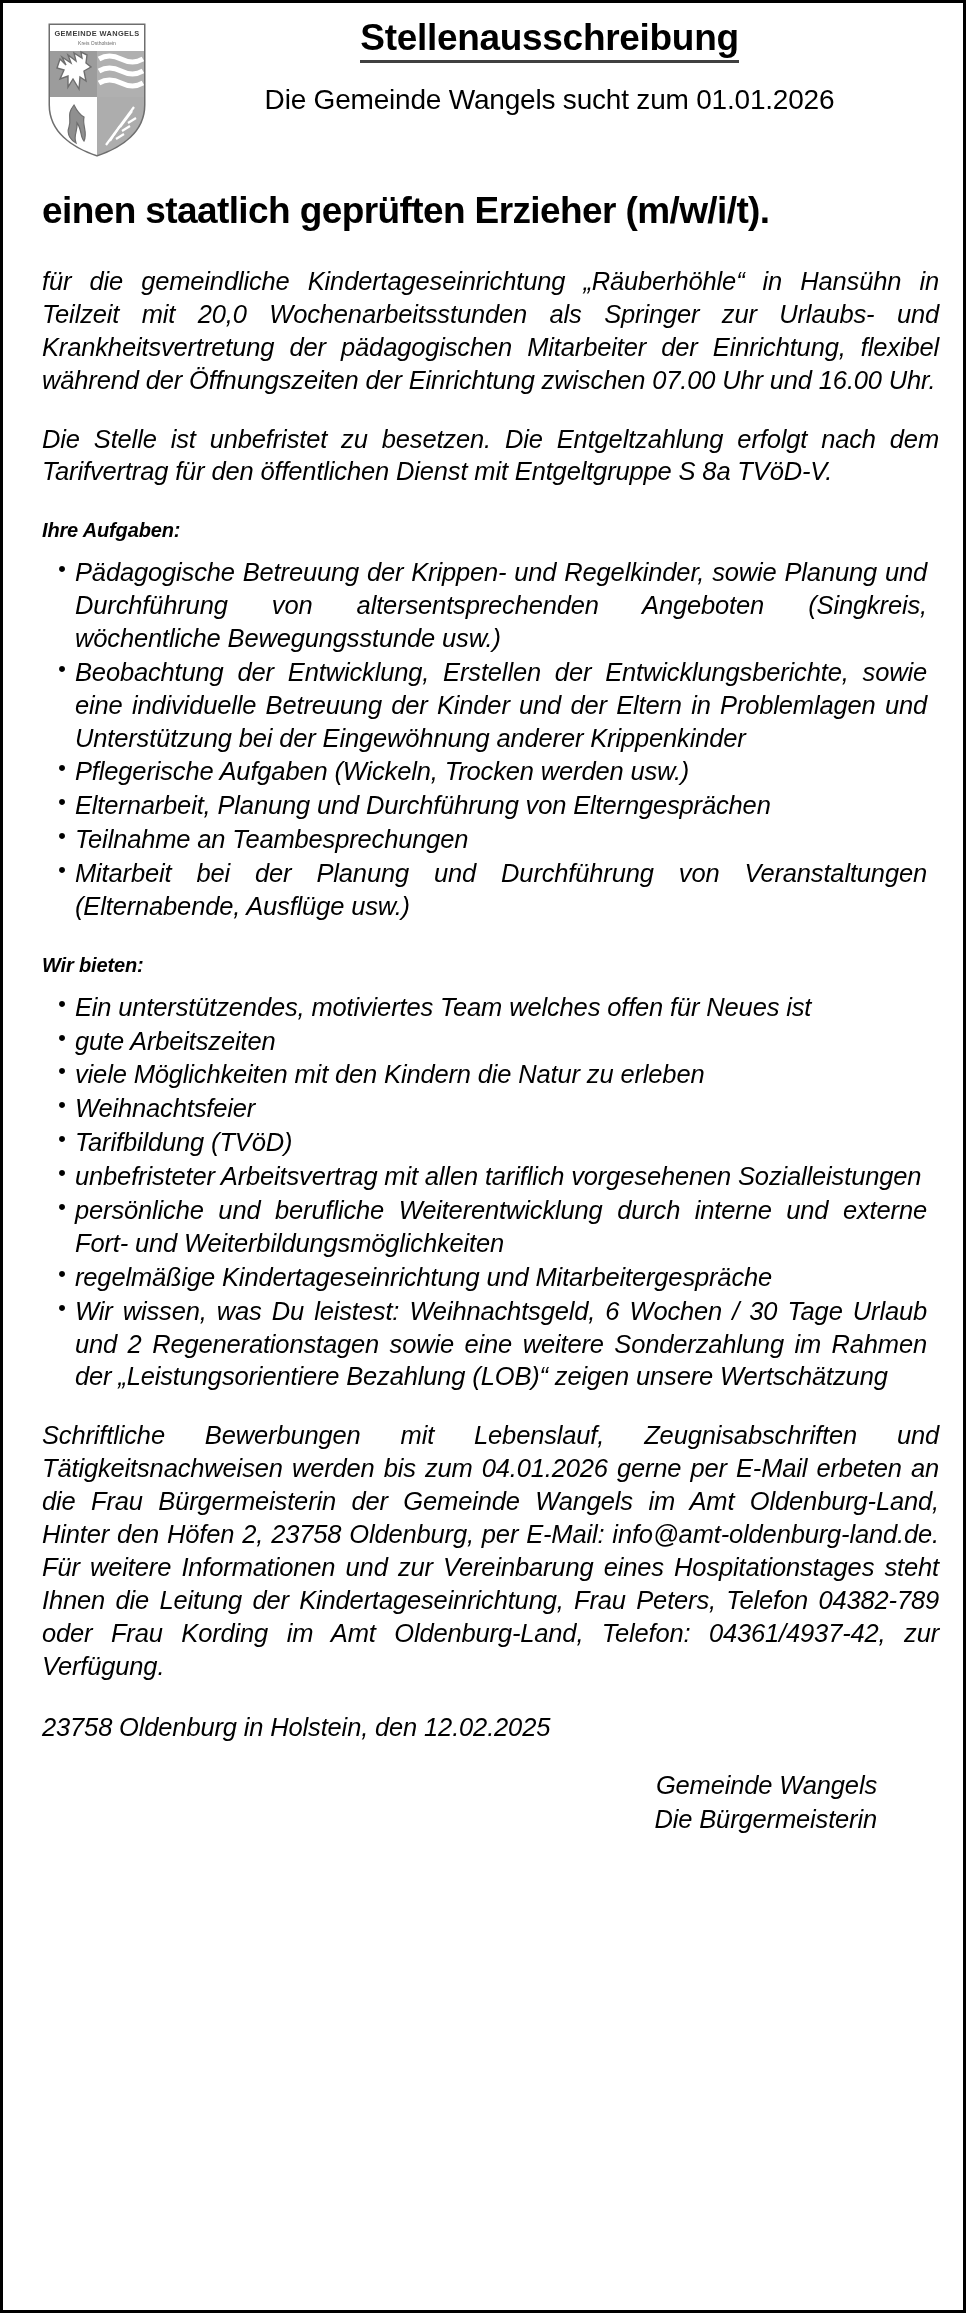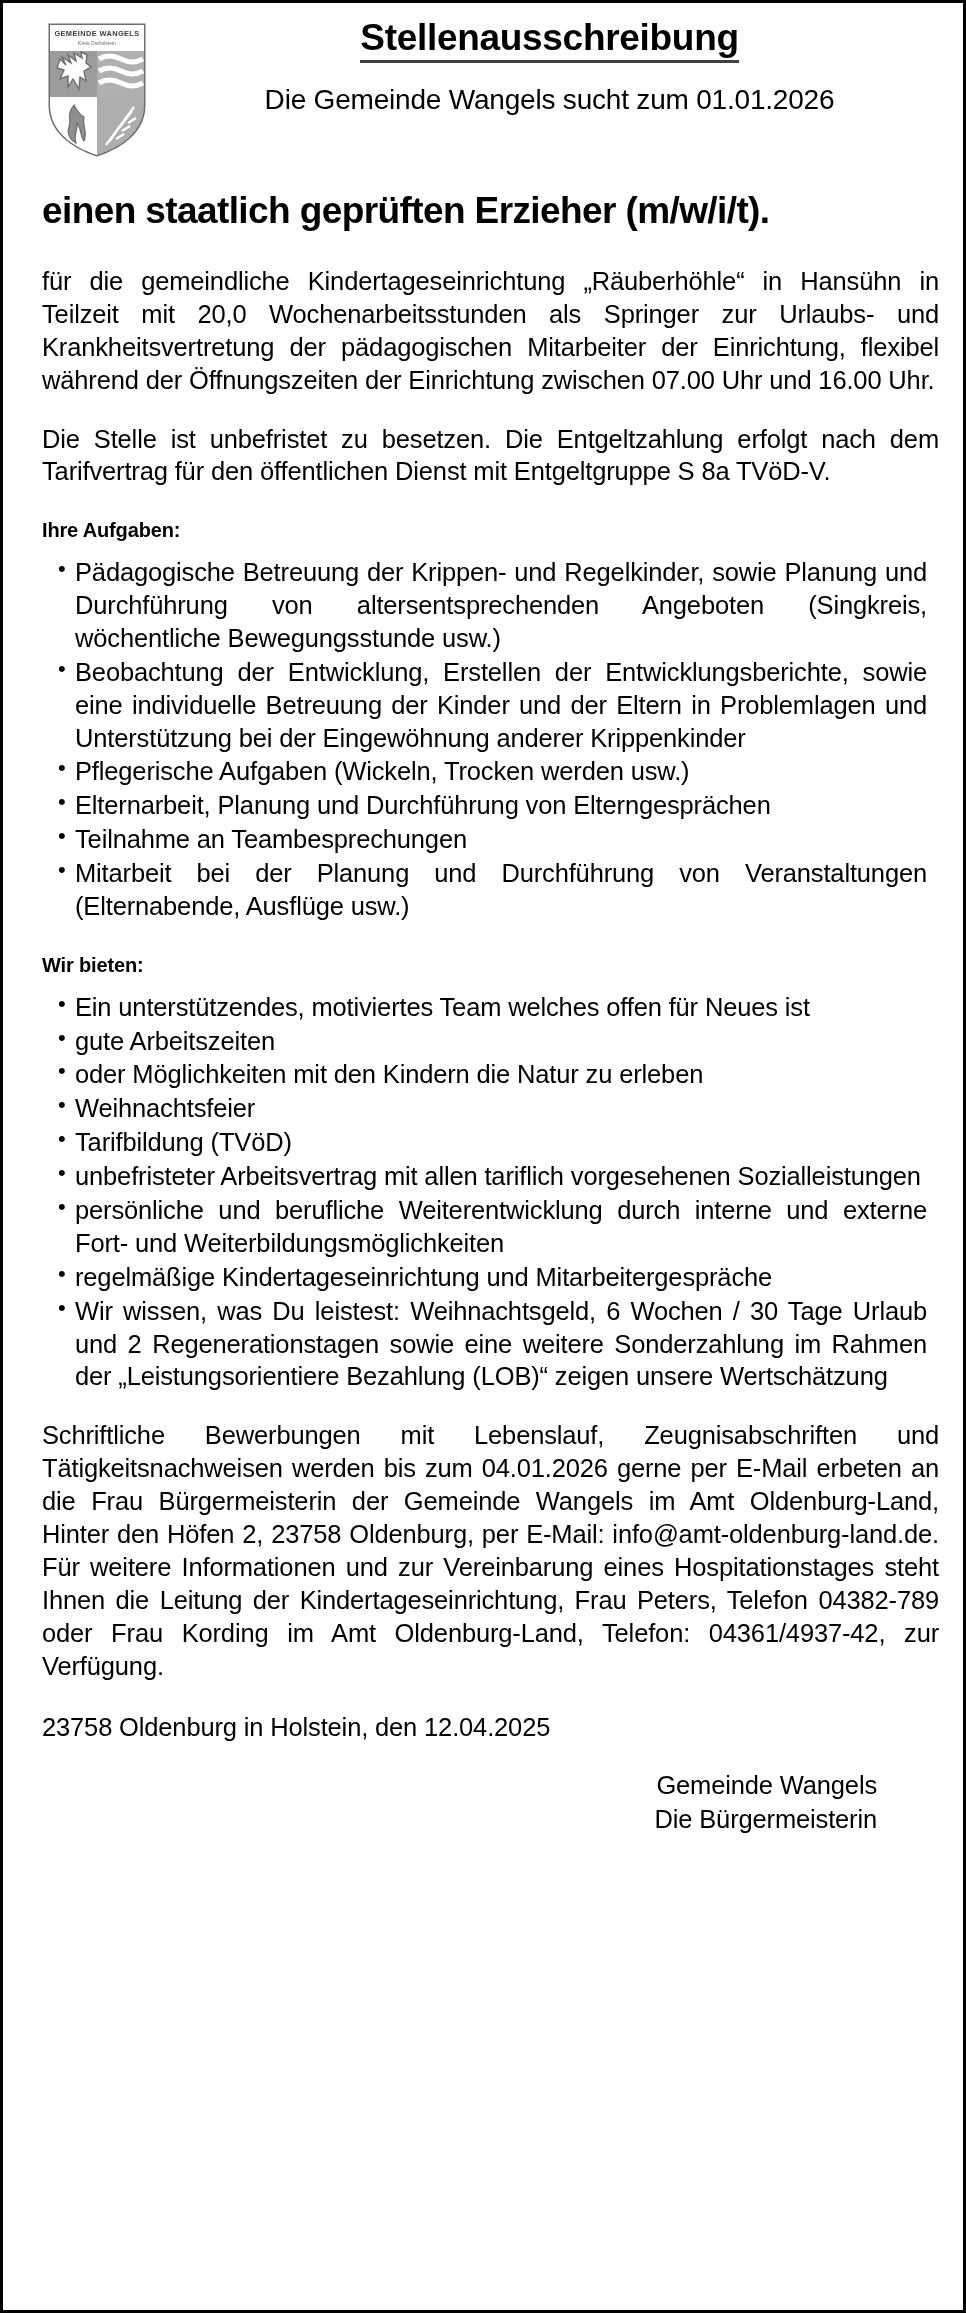--- a/index.html
+++ b/index.html
@@ -68,20 +68,21 @@
     line-height: 1.08;
     margin: 24px 0 0 0;
     text-align: left;
   }
 
   
   .body {
     font-size: 25.5px;
     line-height: 1.29;
     letter-spacing: -0.15px;
+    font-style: italic;
   }
   .para {
     text-align: justify;
     margin: 26px 0 0 0;
   }
   .para.first { margin-top: 34px; }
 
   .section-head {
     font-weight: bold;
     font-size: 20px;
@@ -192,32 +193,32 @@
         <li class="nojust">Pflegerische Aufgaben (Wickeln, Trocken werden usw.)</li>
         <li class="nojust">Elternarbeit, Planung und Durchführung von Elterngesprächen</li>
         <li class="nojust">Teilnahme an Teambesprechungen</li>
         <li>Mitarbeit bei der Planung und Durchführung von Veranstaltungen (Elternabende, Ausflüge usw.)</li>
       </ul>
 
       <div class="section-head">Wir bieten:</div>
       <ul class="bullets">
         <li class="nojust">Ein unterstützendes, motiviertes Team welches offen für Neues ist</li>
         <li class="nojust">gute Arbeitszeiten</li>
-        <li class="nojust">oder Möglichkeiten mit den Kindern die Natur zu erleben</li>
+        <li class="nojust">viele Möglichkeiten mit den Kindern die Natur zu erleben</li>
         <li class="nojust">Weihnachtsfeier</li>
         <li class="nojust">Tarifbildung (TVöD)</li>
         <li>unbefristeter Arbeitsvertrag mit allen tariflich vorgesehenen Sozialleistungen</li>
         <li>persönliche und berufliche Weiterentwicklung durch interne und externe Fort- und Weiterbildungsmöglichkeiten</li>
         <li class="nojust">regelmäßige Kindertageseinrichtung und Mitarbeitergespräche</li>
         <li>Wir wissen, was Du leistest: Weihnachtsgeld, 6 Wochen / 30 Tage Urlaub und 2 Regenerationstagen sowie eine weitere Sonderzahlung im Rahmen der „Leistungsorientiere Bezahlung (LOB)“ zeigen unsere Wertschätzung</li>
       </ul>
 
       <p class="closing">Schriftliche Bewerbungen mit Lebenslauf, Zeugnisabschriften und Tätigkeitsnachweisen werden bis zum 04.01.2026 gerne per E-Mail erbeten an die Frau Bürgermeisterin der Gemeinde Wangels im Amt Oldenburg-Land, Hinter den Höfen 2, 23758 Oldenburg, per E-Mail: info@amt-oldenburg-land.de. Für weitere Informationen und zur Vereinbarung eines Hospitationstages steht Ihnen die Leitung der Kindertageseinrichtung, Frau Peters, Telefon 04382-789 oder Frau Kording im Amt Oldenburg-Land, Telefon: 04361/4937-42, zur Verfügung.</p>
 
-      <p class="dateline">23758 Oldenburg in Holstein, den 12.04.2025</p>
+      <p class="dateline">23758 Oldenburg in Holstein, den 12.02.2025</p>
 
       <div class="signature">
         <span class="sig-line">Gemeinde Wangels</span>
         <span class="sig-line">Die Bürgermeisterin</span>
       </div>
 
     </div>
   </div>
 </div>
 

